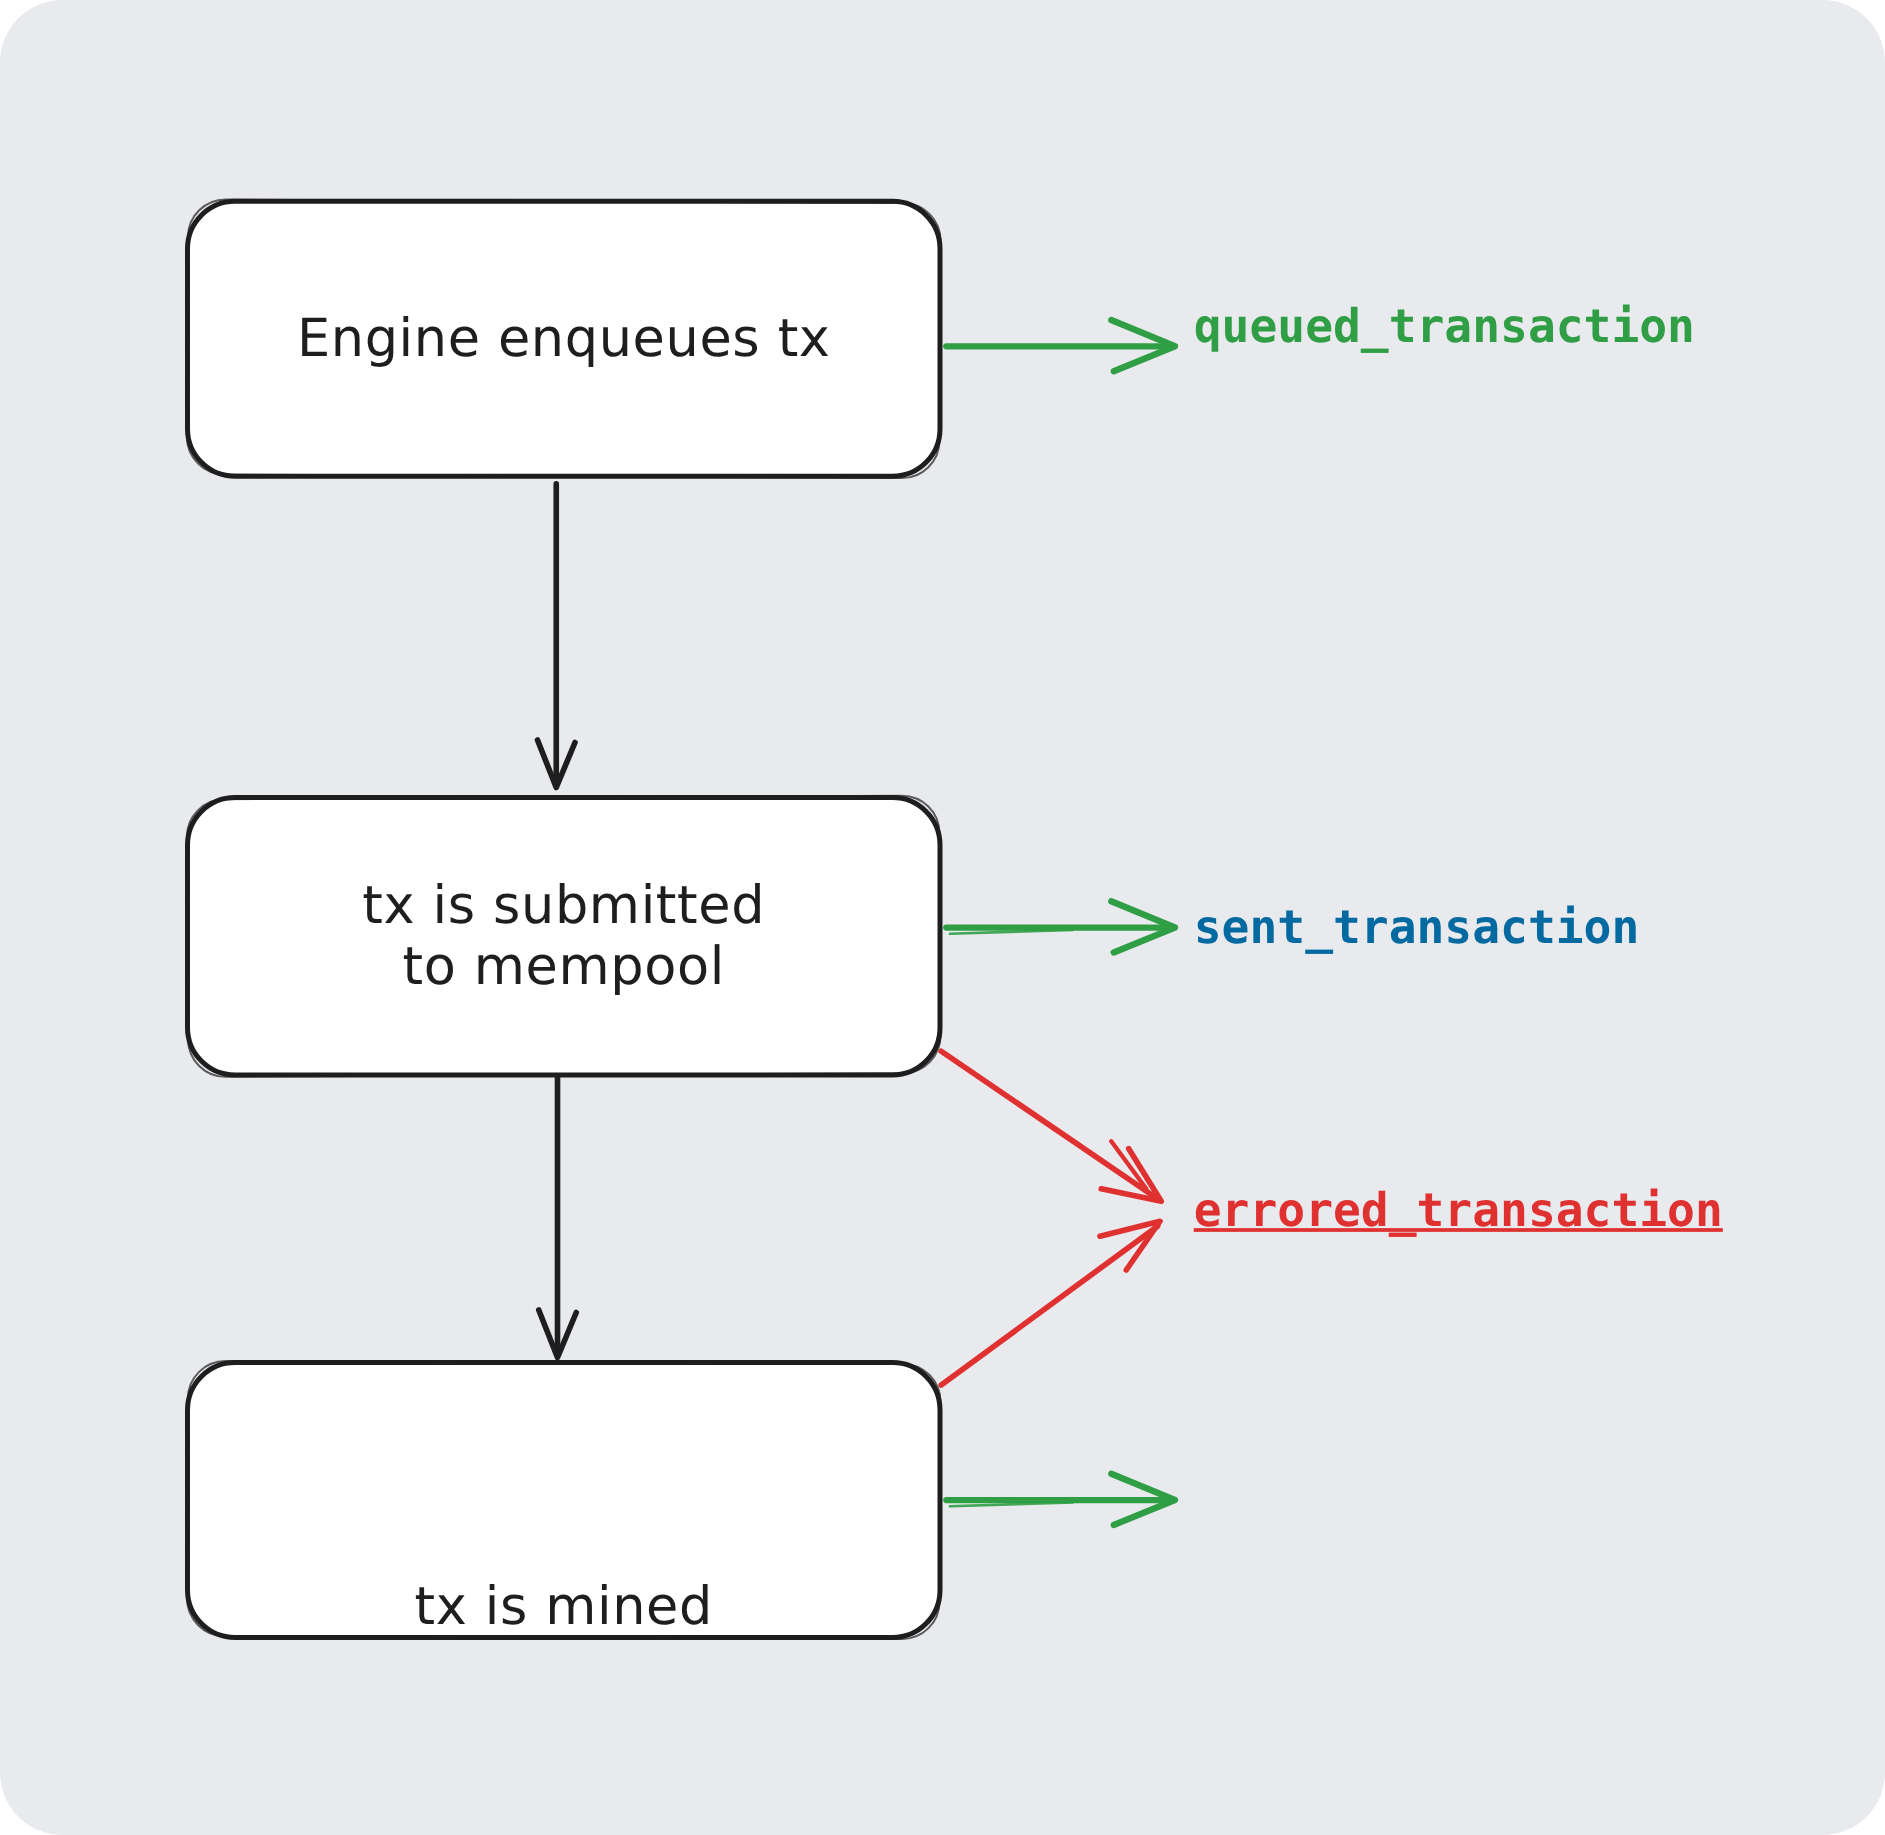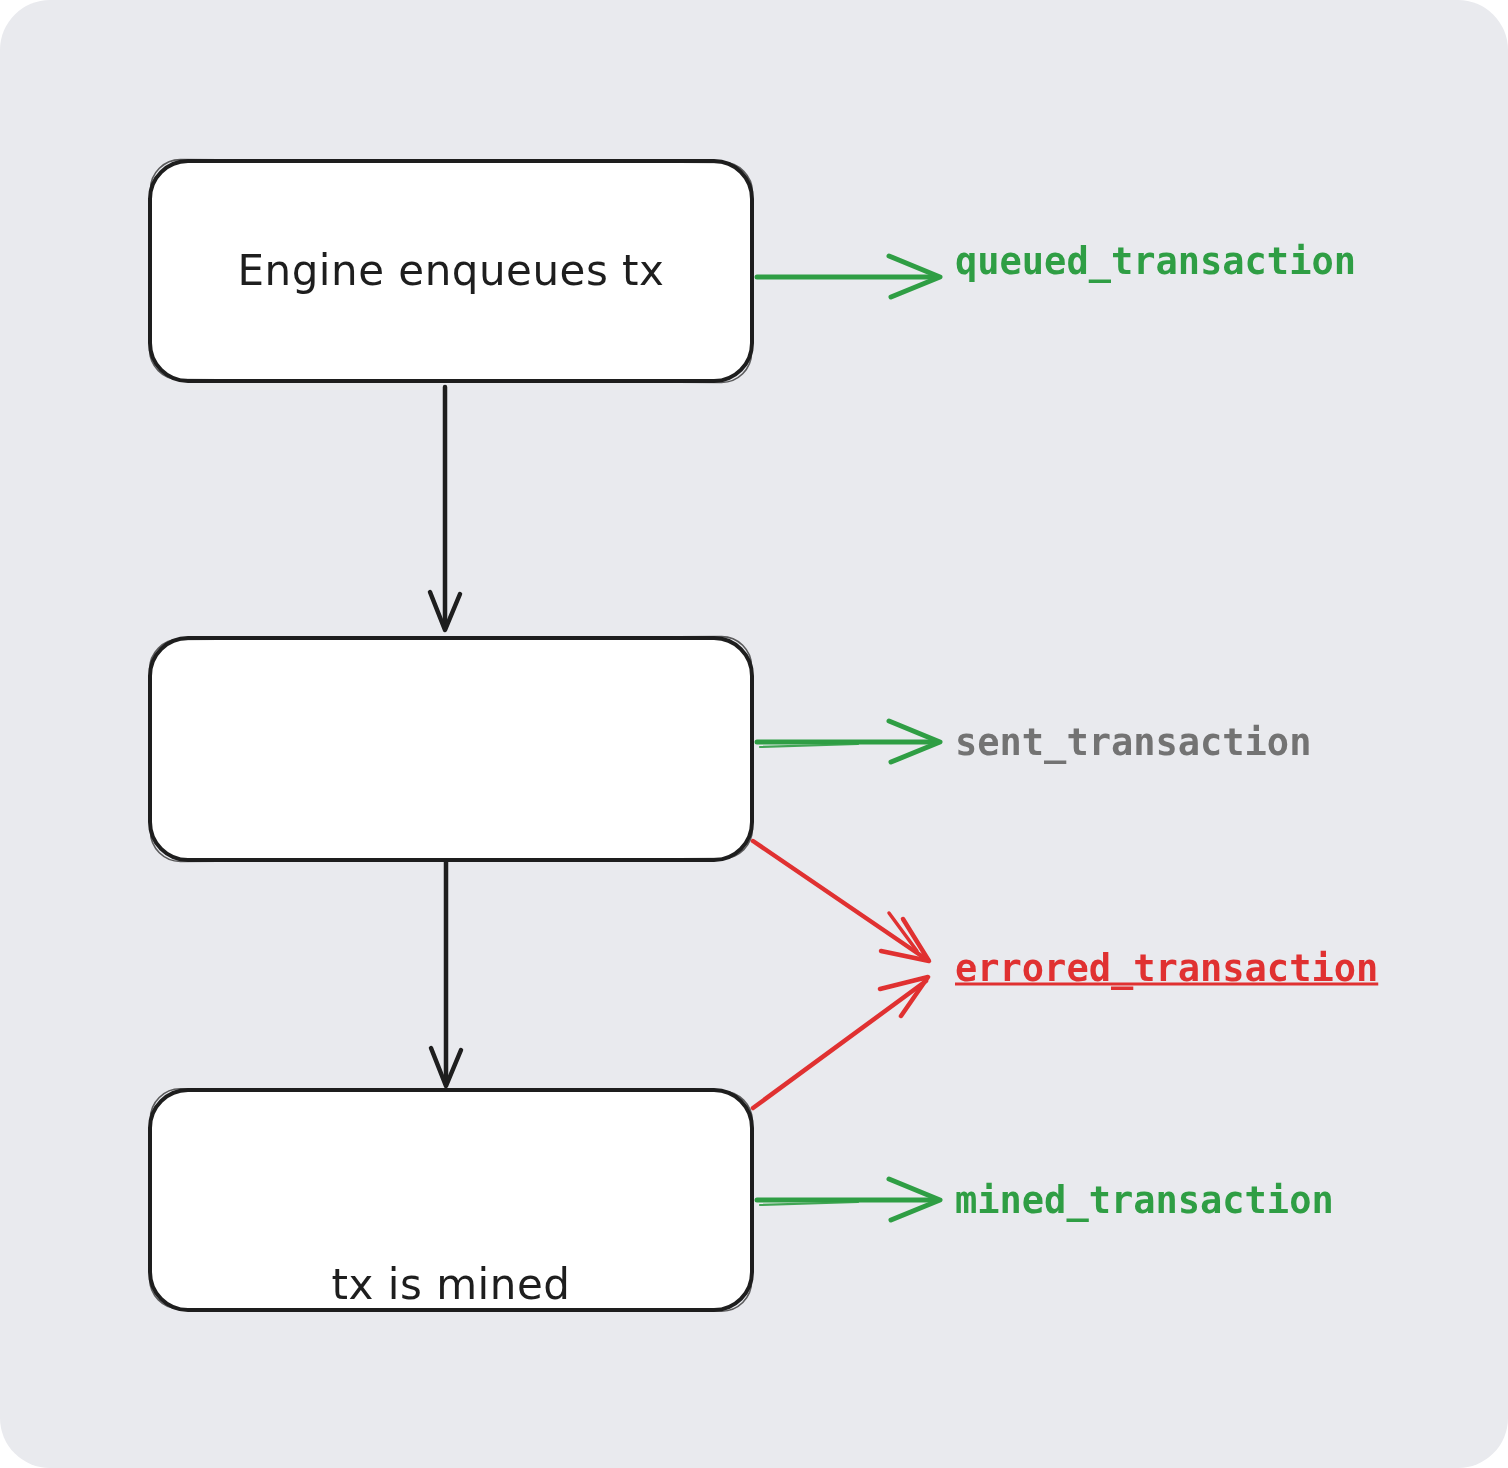--- a/index.html
+++ b/index.html
@@ -83,22 +83,25 @@
       </g>
       <g>
         <line class="shaft black" x1="753" y1="1108" x2="926" y2="981" stroke="#e03131"></line>
         <polyline class="head black" points="901,1016 928,977 880,989" stroke="#e03131"></polyline>
       </g>
     </svg>
 
     <div class="node-label" style="left:150px; top:161px; width:602px; height:220px;">
       <div>Engine enqueues tx</div>
     </div>
+    <div class="node-label" style="left:150px; top:638px; width:602px; height:222px;">
+      <div>tx is submitted</div>
+      <div>to mempool</div>
+    </div>
     <div class="node-label" style="left:150px; top:1090px; width:602px; height:220px;justify-content:flex-end;">
       <div>tx is mined</div>
     </div>
 
     <div class="event-label" style="top: 261px; color: rgb(47, 158, 68);">queued_transaction</div>
-    <div class="event-label" style="top: 742px; color: #737373;">sent_transaction</div>
+    <div class="event-label" style="top: 742px; color: #0369a1;">sent_transaction</div>
     <div class="event-label" style="top: 968px; color: rgb(224, 49, 49); text-decoration: underline;">errored_transaction</div>
-    <div class="event-label" style="top: 1200px; color: rgb(47, 158, 68);">mined_transaction</div>
   </div>
 </div>
 
 </body></html>

